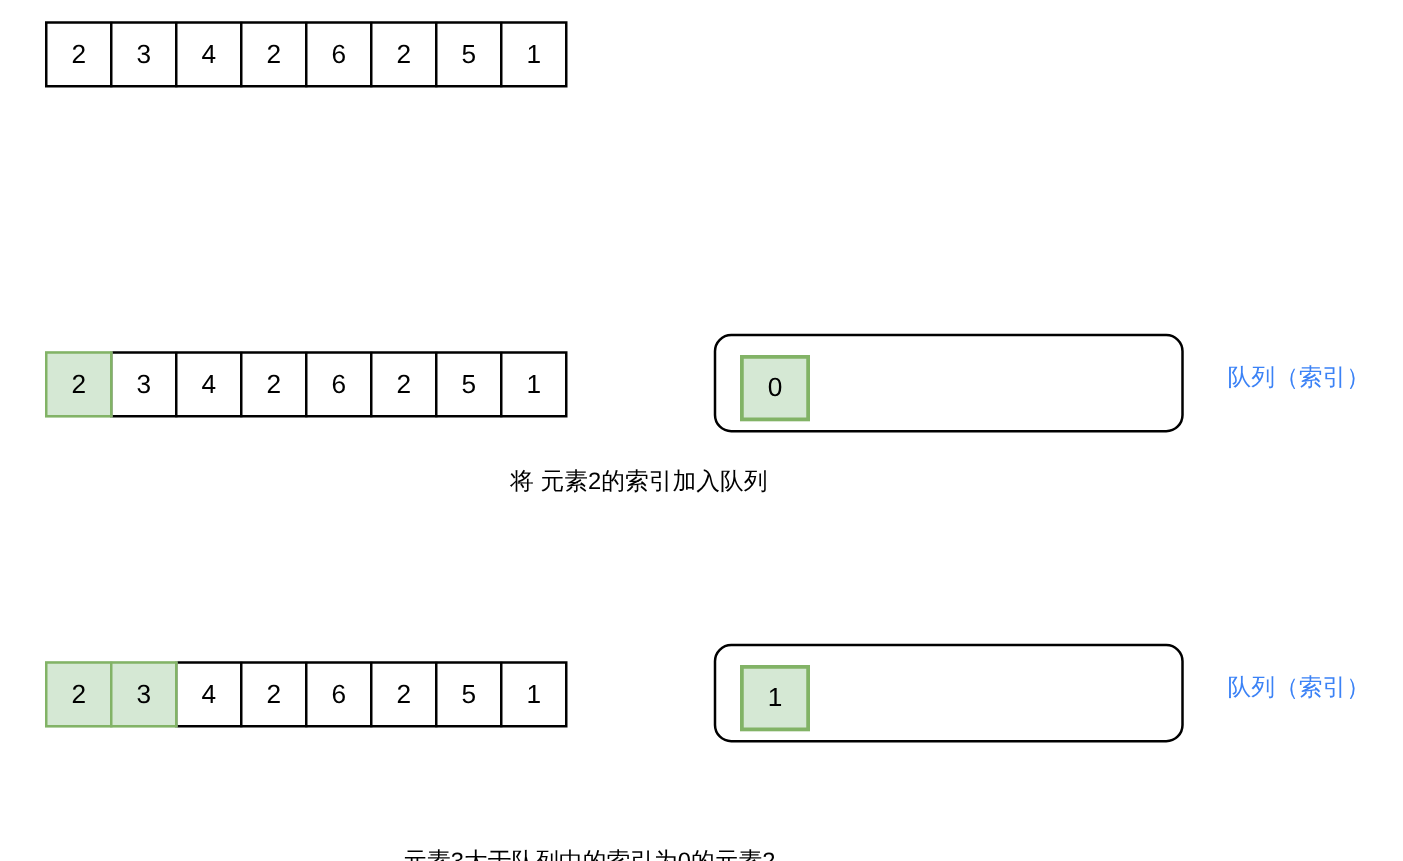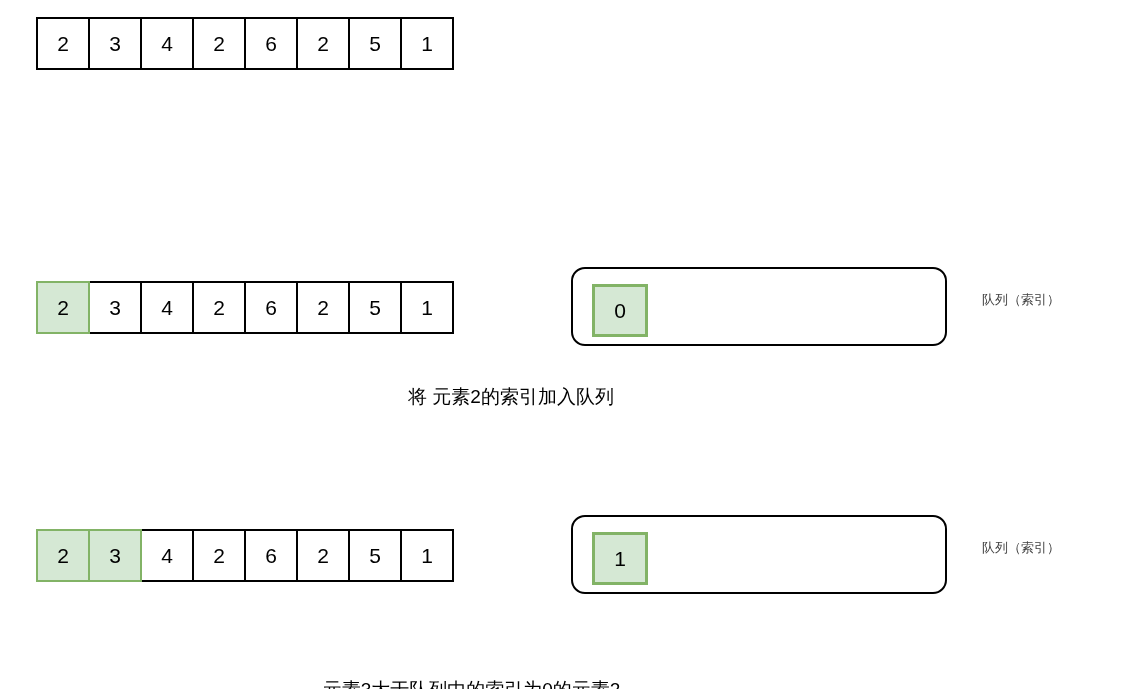--- a/index.html
+++ b/index.html
@@ -67,24 +67,24 @@
     align-items: center;
     justify-content: center;
     font-size: 21px;
     line-height: 1;
     color: #000000;
   }
 
   
   .side-label {
     position: absolute;
-    font-size: 13px;
+    font-size: 19px;
     line-height: 1.2;
     white-space: nowrap;
-    color: #404040;
+    color: #3b82f6;
   }
   .caption {
     position: absolute;
     font-size: 19px;
     line-height: 29px;
     text-align: center;
     white-space: pre;
     color: #000000;
   }
 
@@ -92,21 +92,21 @@
   #array-initial   { top: 17px;  }
   #array-step1     { top: 281px; }
   #array-step2     { top: 529px; }
 
   #queue-step1     { left: 571px; top: 267px; }
   #queue-step2     { left: 571px; top: 515px; }
 
   #label-queue-1   { left: 982px; top: 292px; }
   #label-queue-2   { left: 982px; top: 540px; }
 
-  #caption-step1   { left: 211px; top: 382px; width: 600px; }
+  #caption-step1   { left: 211px; top: 371px; width: 600px; }
   #caption-step2   { left: 181px; top: 617px; width: 600px; }
 </style>
 </head>
 <body>
 
 <div class="array" id="array-initial">
   <div class="cell">2</div>
   <div class="cell">3</div>
   <div class="cell">4</div>
   <div class="cell">2</div>

